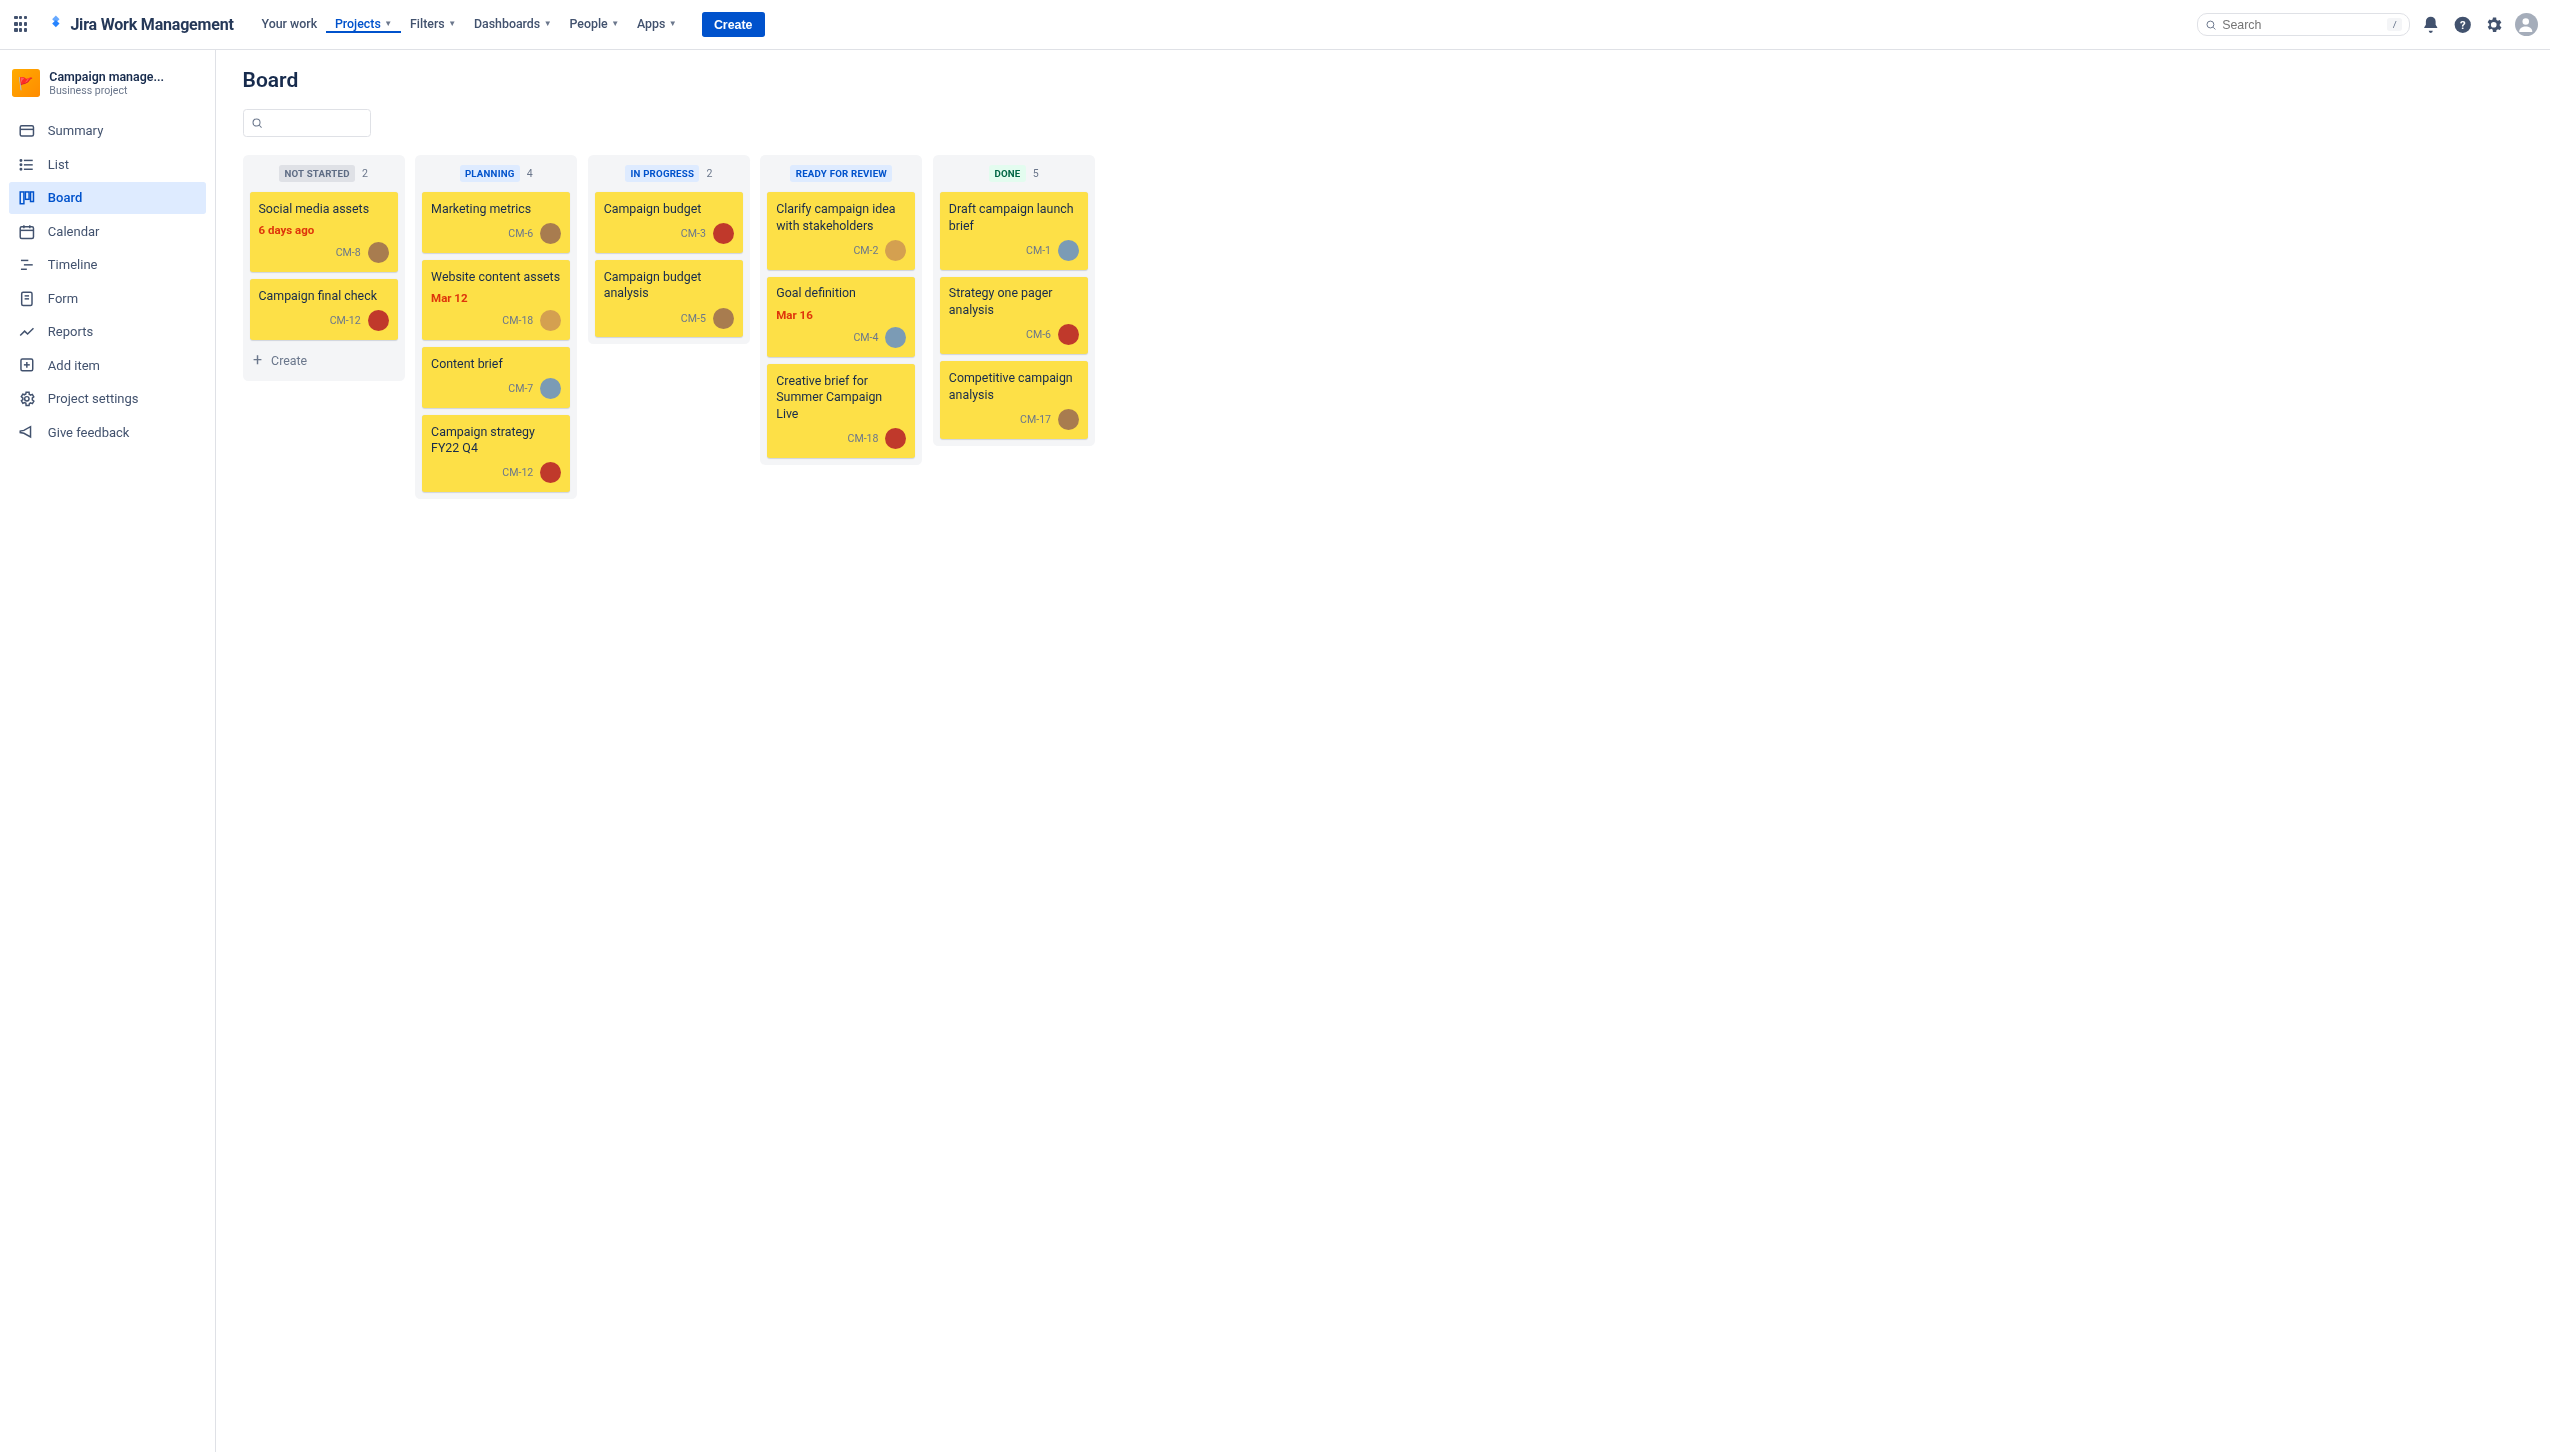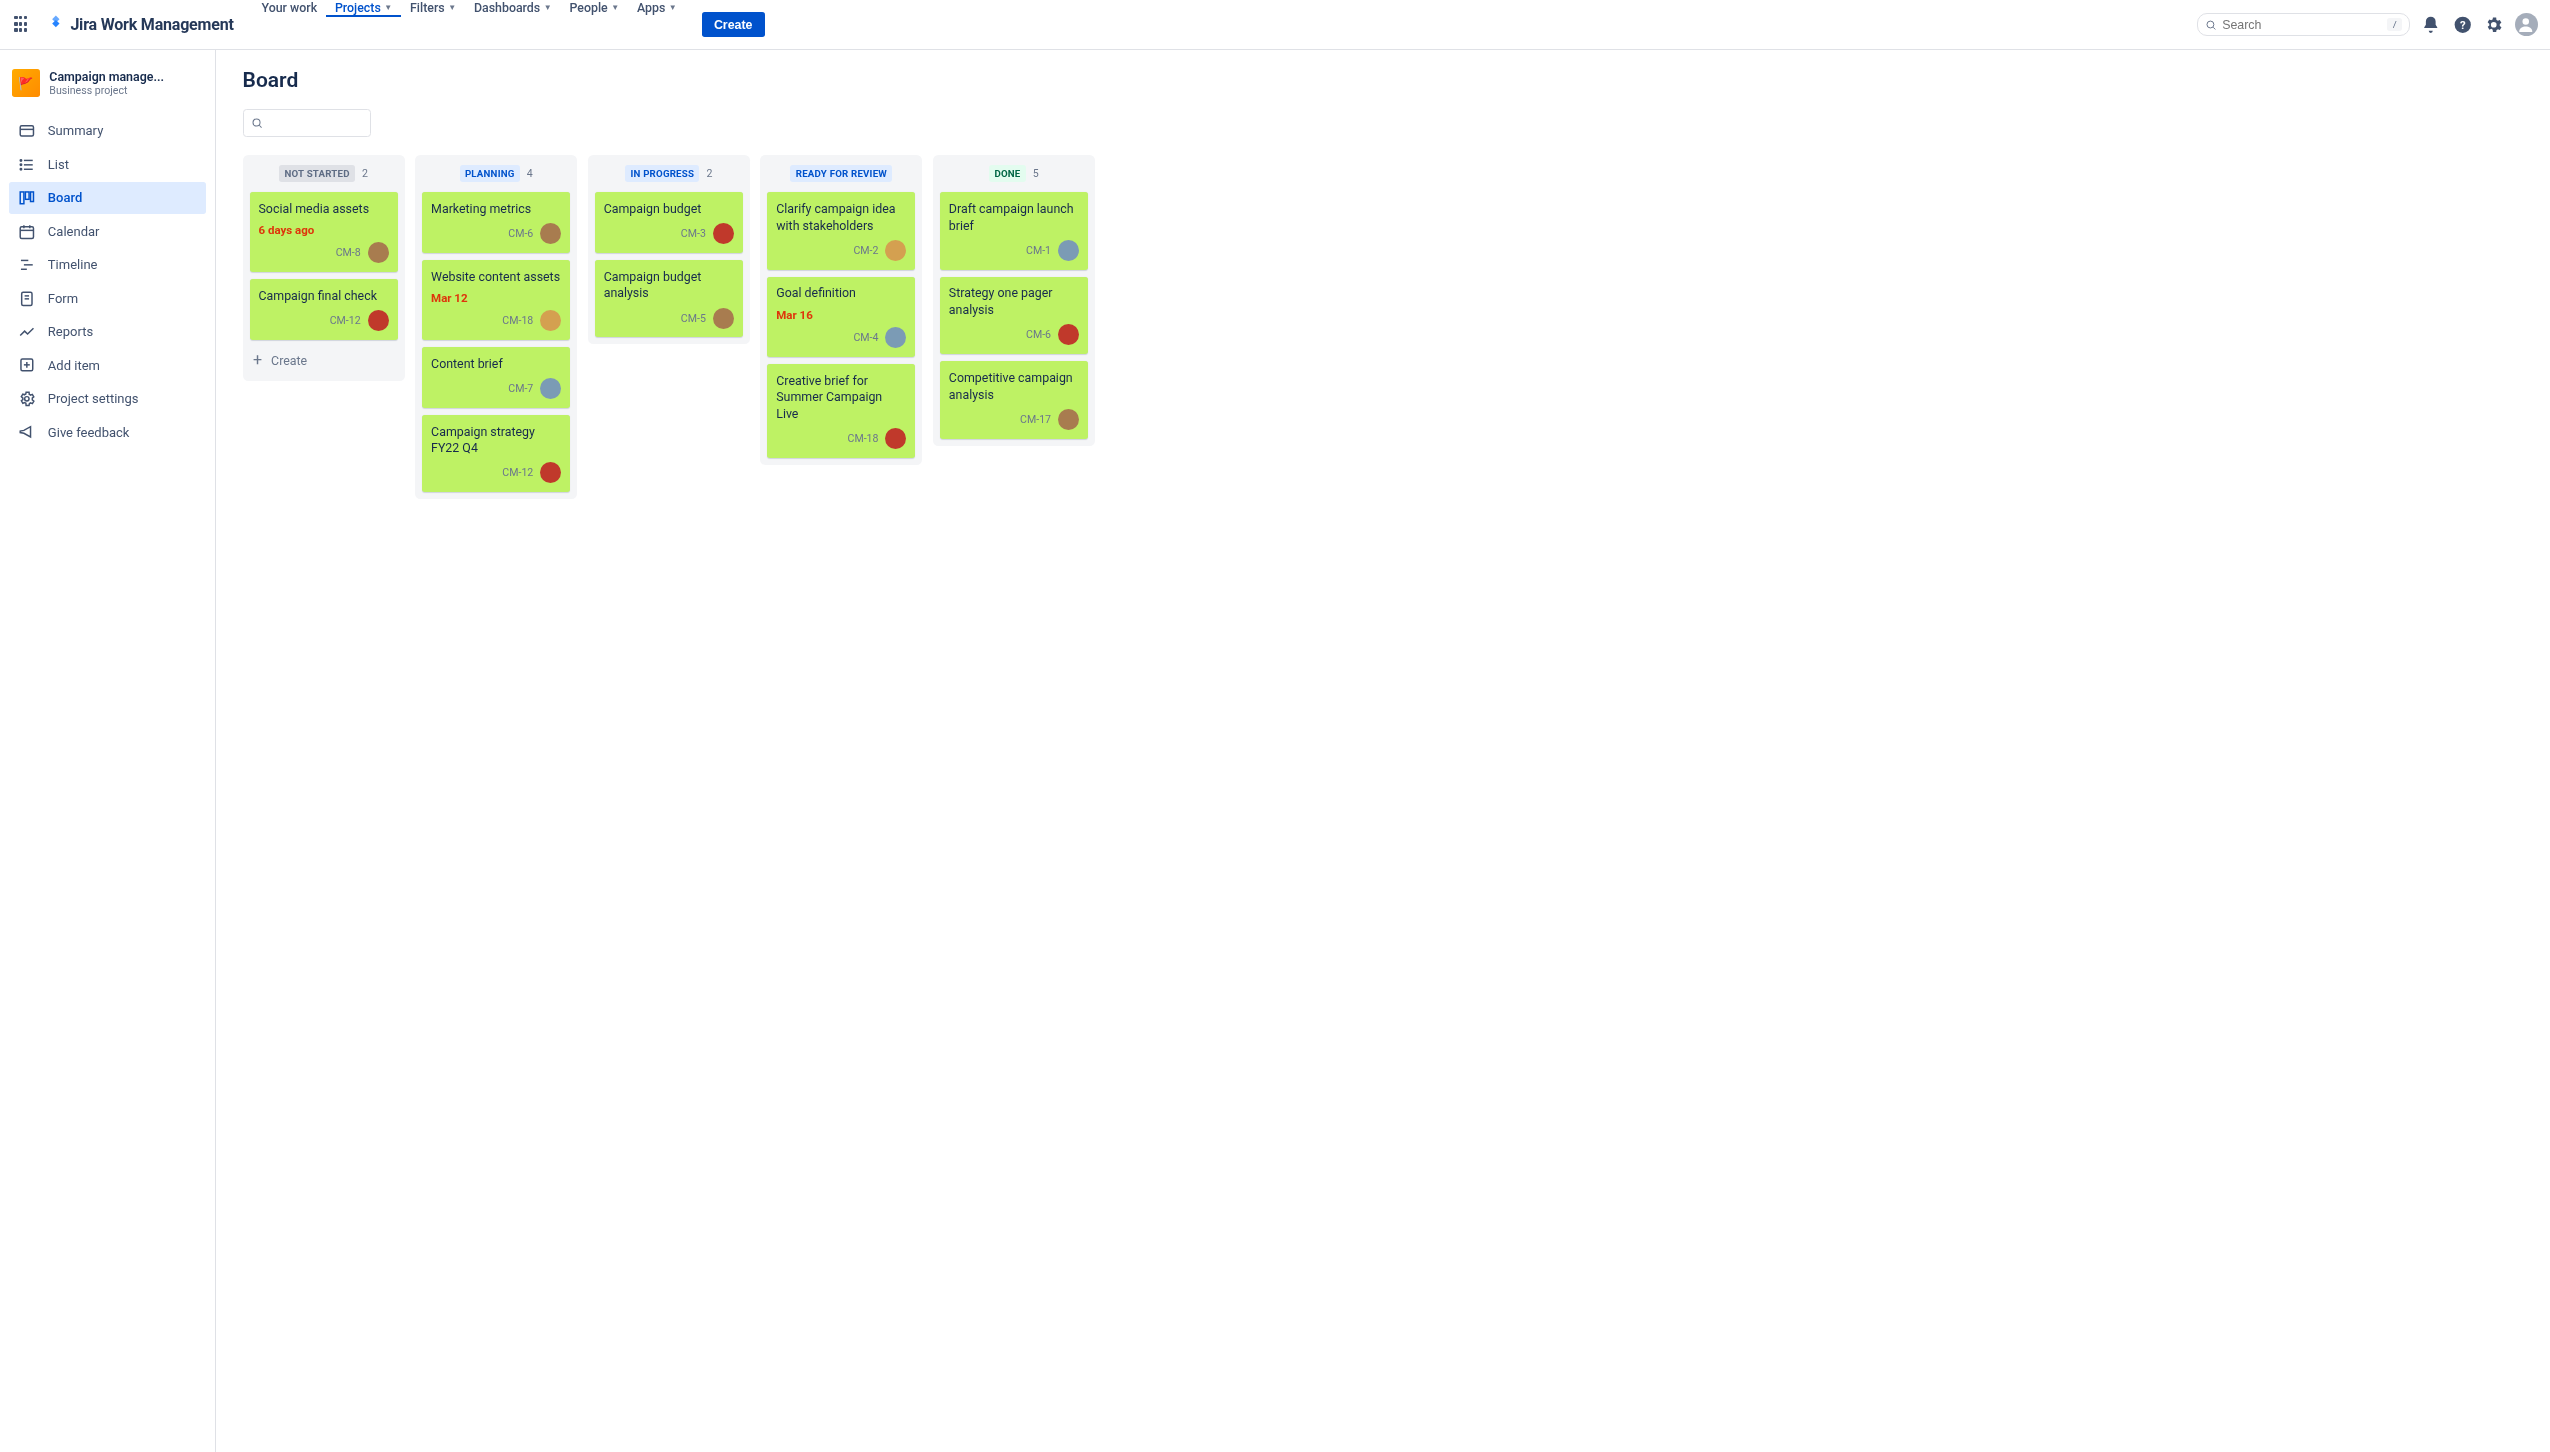--- a/index.html
+++ b/index.html
@@ -15,21 +15,21 @@
   display: flex;
   align-items: center;
   padding: 0 12.4px;
   gap: 7px;
 }
 .app-switcher { width: 21px; height: 21px; display: flex; flex-wrap: wrap; gap: 1.3px; cursor: pointer; padding: 1.8px; }
 .app-switcher span { width: 3.5px; height: 3.5px; background: #42526E; border-radius: 0.9px; }
 .brand { display: flex; align-items: center; gap: 5.3px; margin-left: 7px; margin-right: 12px; cursor: pointer; }
 .brand-logo { color: #2684FF; font-size: 16px; }
 .brand-text { font-weight: 700; font-size: 16px; color: #253858; letter-spacing: -0.2px; }
-.nav-items { display: flex; align-items: flex-start; height: 50px; }
+.nav-items { display: flex; align-items: center; height: 50px; }
 .nav-item {
   display: flex; align-items: center; padding: 0 8.9px;
   color: #42526E; font-weight: 500; cursor: pointer;
   border-bottom: 2.7px solid transparent;
   gap: 3.5px;
 }
 .nav-item.active { color: #0052CC; border-bottom-color: #0052CC; }
 .chev { font-size: 8px; color: #6B778C; }
 .create-btn {
   background: #0052CC; color: #fff; border: none;
@@ -87,21 +87,21 @@
 .col-header { display: flex; align-items: center; gap: 7px; padding: 3.5px 1.8px; justify-content: center; }
 .col-label {
   font-size: 9.7px; font-weight: 700; letter-spacing: 0.2px;
   padding: 2.7px 5.3px; border-radius: 2.7px; text-transform: uppercase;
 }
 .col-label.gray { background: #DFE1E6; color: #5E6C84; }
 .col-label.blue { background: #DEEBFF; color: #0052CC; }
 .col-label.green { background: #E3FCEF; color: #006644; }
 .col-count { font-size: 10.6px; color: #6B778C; }
 .card {
-  background: #bef264; border-radius: 2.7px; padding: 8.9px;
+  background: #fde047; border-radius: 2.7px; padding: 8.9px;
   box-shadow: 0 0.9px 0.9px rgba(9,30,66,0.15);
   cursor: pointer; display: flex; flex-direction: column; gap: 5.3px;
 }
 .card-title { font-size: 12.4px; color: #172B4D; line-height: 1.35; }
 .card-date { font-size: 11.5px; font-weight: 700; }
 .card-date.red { color: #DE350B; }
 .card-footer { display: flex; justify-content: flex-end; align-items: center; gap: 7px; }
 .card-key { font-size: 10.6px; color: #6B778C; }
 .card-avatar { width: 21px; height: 21px; border-radius: 50%; }
 .create-card {

